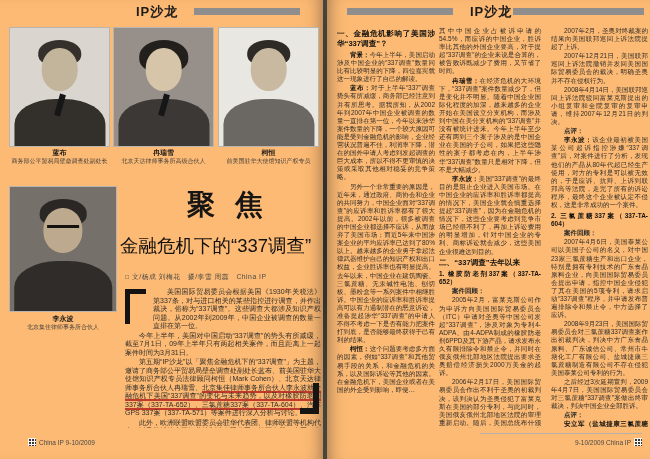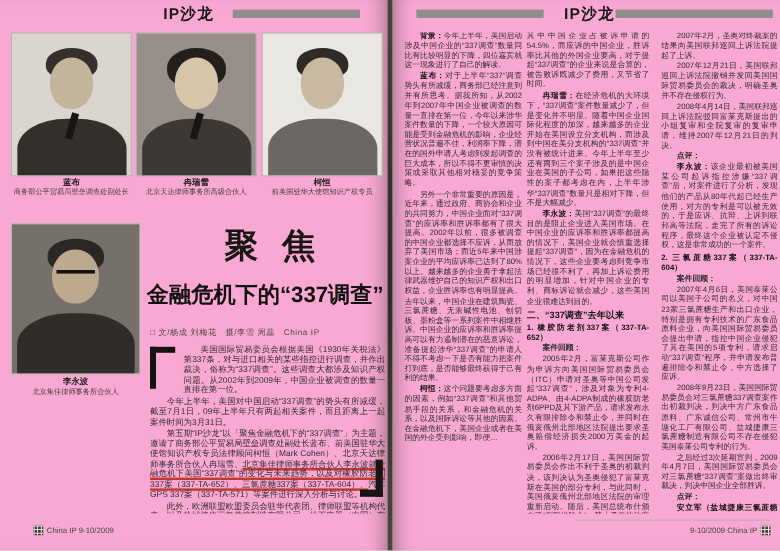--- a/index.html
+++ b/index.html
@@ -1,18 +1,18 @@
 <!DOCTYPE html>
 <html><head>
 <meta charset="utf-8">
 <style>
   html,body{margin:0;padding:0;background:#cfccc6;}
   #spread{position:relative;width:650px;height:459px;background:#f6f4ef;overflow:hidden;
           font-family:"Liberation Sans",sans-serif;color:#2b2a28;}
-  .page{position:absolute;top:0;height:459px;background:#f9a8d4;}
+  .page{position:absolute;top:0;height:459px;background:#fdba74;}
   #page-left{left:0;width:323px;box-shadow:inset -14px 0 18px -14px rgba(40,35,30,.55);}
   #page-right{left:327px;width:323px;box-shadow:inset 14px 0 18px -14px rgba(40,35,30,.55);}
   #gutter{position:absolute;left:323px;top:0;width:4px;height:459px;background:linear-gradient(180deg,#47433e,#2c2a27 50%,#4a463f);}
   .hdr-label{position:absolute;font-weight:bold;font-size:13px;letter-spacing:1px;color:#1c1b1a;}
   .hdr-bar{position:absolute;height:7px;background:#8f8e8c;}
   
   .photo{position:absolute;overflow:hidden;background:var(--bg);box-shadow:0 0 0 1px #b9b5ae;}
   .photo .hair{position:absolute;left:50%;top:10%;width:44%;height:22%;transform:translateX(-50%);
                border-radius:50% 50% 42% 42%;background:var(--hair);}
   .photo .face{position:absolute;left:50%;top:17%;width:37%;height:36%;transform:translateX(-50%);
@@ -21,22 +21,22 @@
                 border-radius:45% 45% 0 0;background:var(--suit);}
   .photo .mic{position:absolute;left:47%;top:56%;width:6px;height:22px;background:#161616;transform:rotate(16deg);}
   .photo .glasses{position:absolute;left:50%;top:31%;width:30%;height:3px;background:#14130f;transform:translateX(-50%);}
   .cap{position:absolute;text-align:center;line-height:9px;}
   .cap .nm{font-weight:bold;font-size:7px;color:#191817;}
   .cap .tt{font-size:6px;color:#403e3b;}
   
   #focus-tag{position:absolute;left:128px;top:186px;width:194px;text-align:center;
              font-family:"Liberation Serif",serif;font-weight:bold;font-size:28px;letter-spacing:20px;
              text-indent:20px;color:#171614;}
-  #headline{position:absolute;left:120px;top:233px;width:202px;text-align:center;
-            font-weight:bold;font-size:18.5px;color:#12110f;}
+  #headline{position:absolute;left:120px;top:233px;width:202px;text-align:left;
+            font-weight:normal;font-size:18.5px;color:#12110f;}
   #byline{position:absolute;left:125px;top:272px;width:195px;font-size:6.8px;color:#4c4a46;letter-spacing:.5px;}
   
   #left-body{position:absolute;left:125px;top:288px;width:196px;height:140px;overflow:hidden;
              font-size:7px;line-height:8.5px;text-align:justify;color:#2e2d2a;}
   #left-body p{margin:0 0 1px 0;text-indent:2em;}
   #open-bracket{float:left;width:16px;height:30px;border-left:5px solid #141311;border-top:5px solid #141311;margin:1px 7px 2px 0;}
   .redline{text-decoration:underline;text-decoration-color:#c0392b;text-decoration-thickness:1.6px;text-underline-offset:1px;}
   #end-mark{position:absolute;left:300px;top:383px;width:13px;height:25px;
             border-right:6px solid #161514;border-bottom:6px solid #161514;}
   
@@ -124,20 +124,21 @@
       <span>China IP 9-10/2009</span>
     </div>
   </div>
 
   <div class="page" id="page-right">
     <div class="hdr-bar" style="left:20px;top:8px;width:106px;"></div>
     <div class="hdr-label" style="left:143px;top:3px;">IP沙龙</div>
     <div class="hdr-bar" style="left:186px;top:8px;width:131px;"></div>
 
     <div class="col" style="left:10px;width:98px;">
+      <p class="h1">一、金融危机影响了美国涉华“337调查”？</p>
       <p><span class="spk">背景：</span><span>今年上半年，美国启动涉及中国企业的“337调查”数量同比有比较明显的下降，四位嘉宾就这一现象进行了自己的解读。</span></p>
       <p><span class="spk">蓝布：</span><span>对于上半年“337”调查势头有所减缓，商务部已经注意到并有所思考。据我所知，从2002年到2007年中国企业被调查的数量一直排在第一位，今年以来涉华案件数量的下降，一个较大原因可能是受到金融危机的影响，企业经营状况普遍不佳，利润率下降，潜在的国外申请人考虑到发起调查的巨大成本，所以不得不更审慎的决策或采取其他相对稳妥的竞争策略。</span></p>
       <p><span>另外一个非常重要的原因是，近年来，通过政府、商协会和企业的共同努力，中国企业面对“337调查”的应诉率和胜诉率都有了很大提高。2002年以前，很多被调查的中国企业都选择不应诉，从而放弃了美国市场；而近5年来中国涉案企业的平均应诉率已达到了80%以上。越来越多的企业勇于拿起法律武器维护自己的知识产权和出口权益，企业胜诉率也有明显提高。去年以来，中国企业在建筑陶瓷、三氯蔗糖、无汞碱性电池、刨切板、墨粉盒等一系列案件中相继胜诉。中国企业的应诉率和胜诉率提高可以有力遏制潜在的恶意诉讼，准备提起涉华“337调查”的申请人不得不考虑一下是否有能力把案件打到底，是否能够最终获得于己有利的结果。</span></p>
       <p><span class="spk">柯恒：</span><span>这个问题要考虑多方面的因素，例如“337调查”和其他贸易手段的关系，和金融危机的关系，以及国际诉讼等其他的因素。在金融危机下，美国企业或者在美国的外企受到影响，即便…</span></p>
     </div>
 
     <div class="col" style="left:112px;width:102px;">
       <p style="text-indent:0;"><span>其中中国企业占被诉申请的54.5%，而应诉的中国企业，胜诉率比其他的外国企业要高，对于提起“337调查”的企业来说是合算的，被告败诉既减少了费用，又节省了时间。</span></p>
       <p><span class="spk">冉瑞雪：</span><span>在经济危机的大环境下，“337调查”案件数量减少了，但是变化并不明显。随着中国企业国际化程度的加深，越来越多的企业开始在美国设立分支机构，而涉及到中国在美分支机构的“337调查”并没有被统计进来。今年上半年至少还有两到三个案子涉及的是中国企业在美国的子公司，如果把这些隐性的案子都考虑在内，上半年涉华“337调查”数量只是相对下降，但不是大幅减少。</span></p>
       <p><span class="spk">李永波：</span><span>美国“337调查”的最终目的是阻止企业进入美国市场。在中国企业的应诉率和胜诉率都提高的情况下，美国企业就会慎重选择提起“337调查”，因为在金融危机的情况下，这些企业要考虑到竞争市场已经很不利了，再加上诉讼费用的明显增加，针对中国企业的专利、商标诉讼就会减少，这些美国企业很难达到目的。</span></p>

